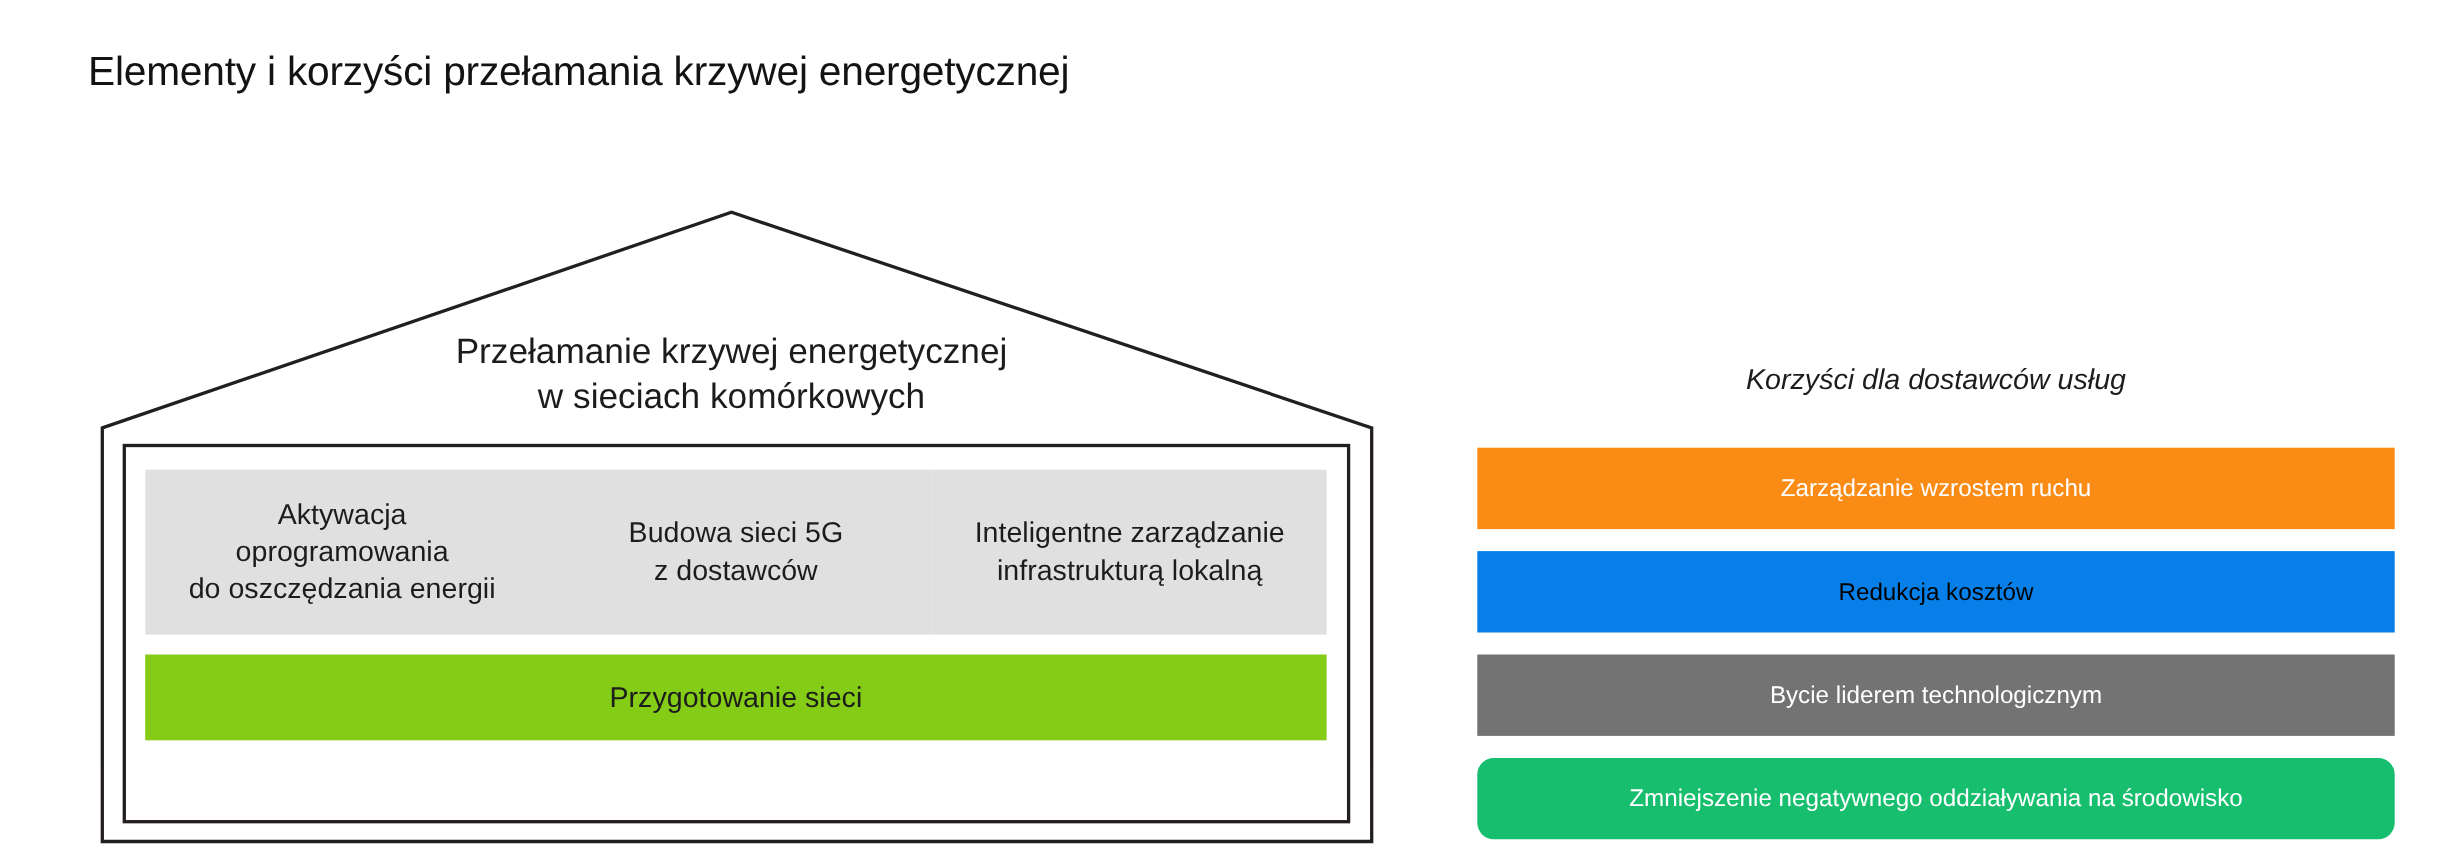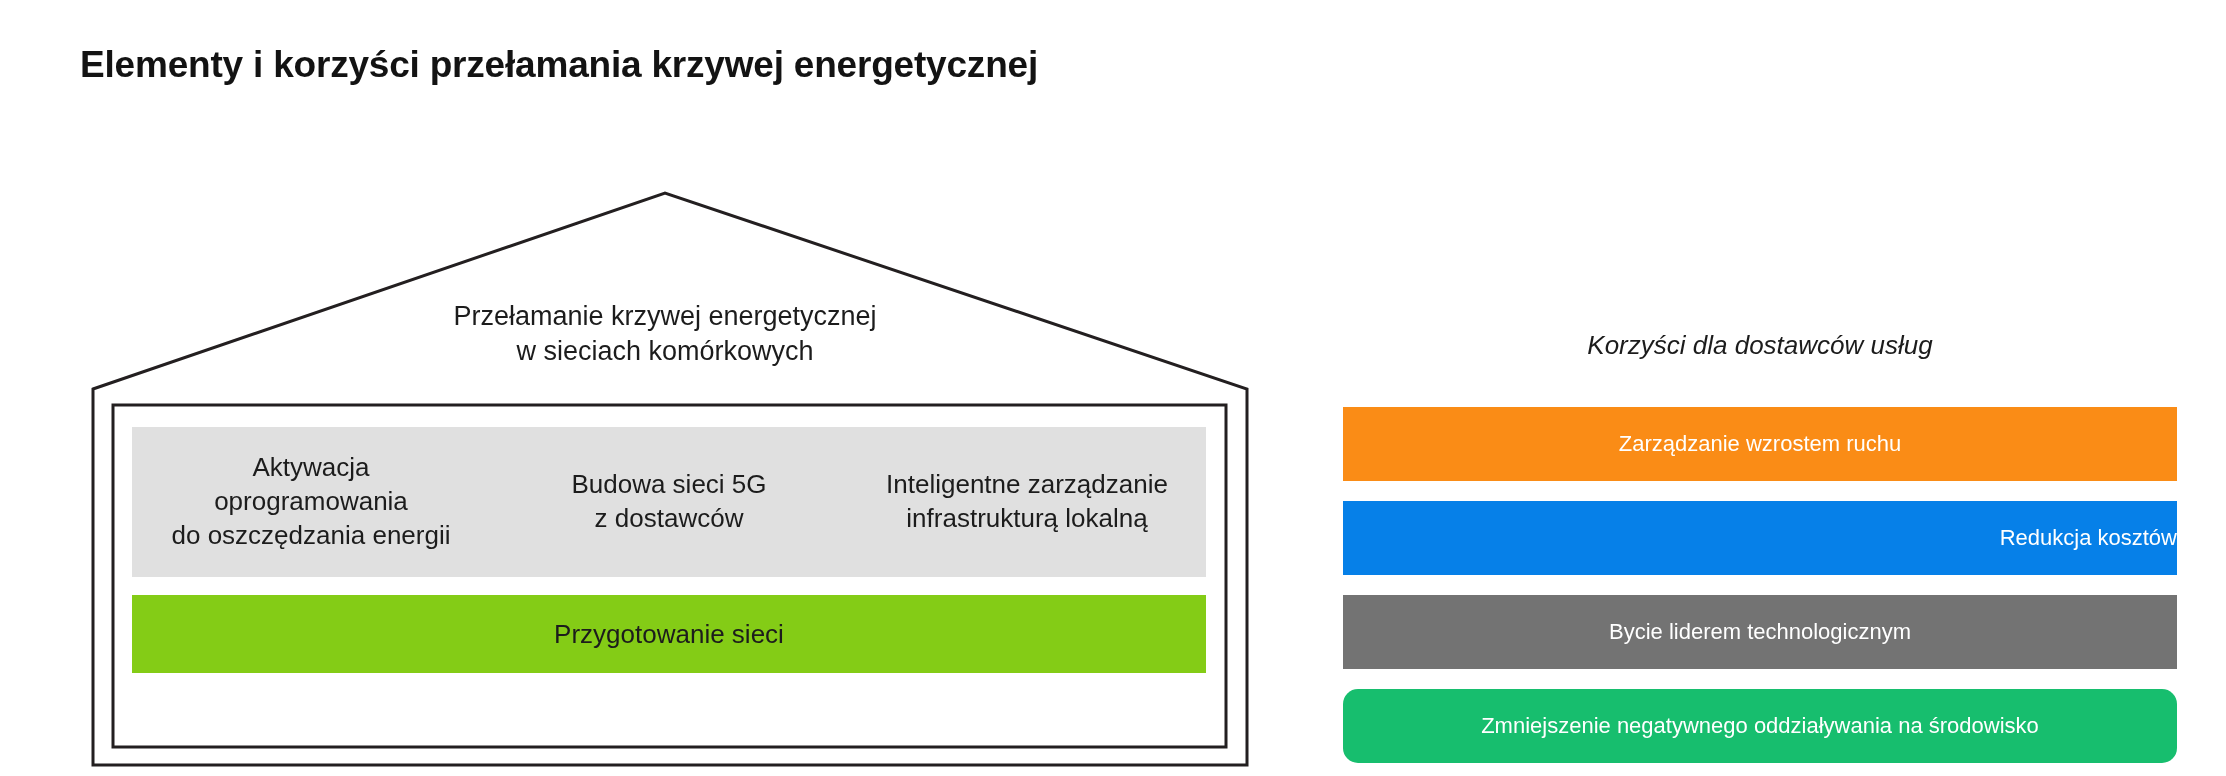--- a/index.html
+++ b/index.html
@@ -19,21 +19,21 @@
     background: #ffffff;
     overflow: hidden;
   }
 
   
   .page-title {
     position: absolute;
     left: 80px;
     top: 44px;
     font-size: 37px;
-    font-weight: bold;
+    font-weight: normal;
     letter-spacing: -0.2px;
     color: #131313;
     white-space: nowrap;
   }
 
   
   .house-wrap {
     position: absolute;
     left: 0px;
     top: 160px;
@@ -46,21 +46,21 @@
     top: 0;
     width: 1300px;
     height: 616px;
   }
   .roof-label {
     position: absolute;
     left: 360px;
     top: 139px;
     width: 610px;
     text-align: center;
-    font-size: 27px;
+    font-size: 32px;
     line-height: 1.28;
     color: #1c1c1c;
   }
   .roof-label .line { display: block; }
 
   .pillars {
     position: absolute;
     left: 132px;
     top: 267px;
     width: 1074px;
@@ -175,21 +175,21 @@
     </div>
 
   </div>
 
   <div class="benefits-heading">Korzyści dla dostawców usług</div>
 
   <div class="bars">
     <div class="bar" style="background: rgb(250, 140, 22); color: rgb(255, 255, 255);">
       <span>Zarządzanie wzrostem ruchu</span>
     </div>
-    <div class="bar" style="background: rgb(6, 128, 232); color: #ffffff; justify-content: flex-end;">
+    <div class="bar" style="background: rgb(6, 128, 232); color: #000000;">
       <span>Redukcja kosztów</span>
     </div>
     <div class="bar" style="background: #737373; color: rgb(255, 255, 255);">
       <span>Bycie liderem technologicznym</span>
     </div>
     <div class="bar" style="background: rgb(23, 190, 110); color: rgb(255, 255, 255); border-radius: 15px;">
       <span>Zmniejszenie negatywnego oddziaływania na środowisko</span>
     </div>
   </div>
 

